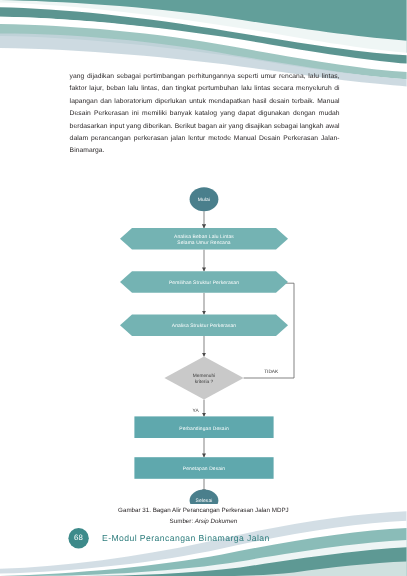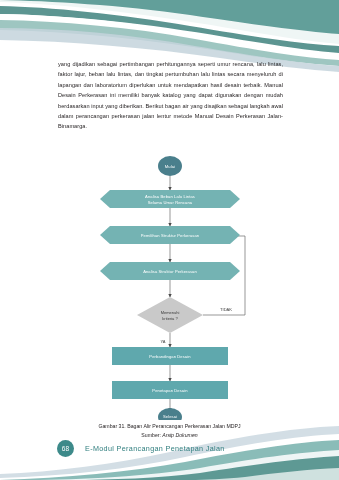--- a/index.html
+++ b/index.html
@@ -214,16 +214,16 @@
     <svg class="deco-bottom" viewBox="0 0 339 60" preserveAspectRatio="none">
       <path d="M0,60 L339,60 L339,0 C280,2 220,14 160,28 C110,40 50,48 0,50 Z" fill="#ffffff"></path>
       <path d="M339,6 C290,8 230,18 170,32 C115,44 55,52 0,54 L0,60 L339,60 Z" fill="#c4d3dc" opacity="0.75"></path>
       <path d="M339,14 C295,16 240,25 185,37 C130,49 65,56 0,58 L0,60 L339,60 Z" fill="#ffffff"></path>
       <path d="M339,20 C295,22 240,31 185,42 C130,52 65,58 0,60 L339,60 Z" fill="#76b0ab" opacity="0.85"></path>
       <path d="M339,30 C300,32 250,39 200,48 C150,56 80,60 30,60 L339,60 Z" fill="#ffffff" opacity="0.85"></path>
       <path d="M339,36 C300,38 250,45 200,53 C160,58 110,60 70,60 L339,60 Z" fill="#4e8f8a" opacity="0.9"></path>
       <path d="M339,48 C310,49 275,53 245,57 C225,59 205,60 190,60 L339,60 Z" fill="#ffffff" opacity="0.7"></path>
     </svg>
     <div class="page-num">68</div>
-    <div class="footer-title">E-Modul Perancangan Penetapan Jalan</div>
+    <div class="footer-title">E-Modul Perancangan Binamarga Jalan</div>
   </div>
 
 </div>
 
 </body></html>

